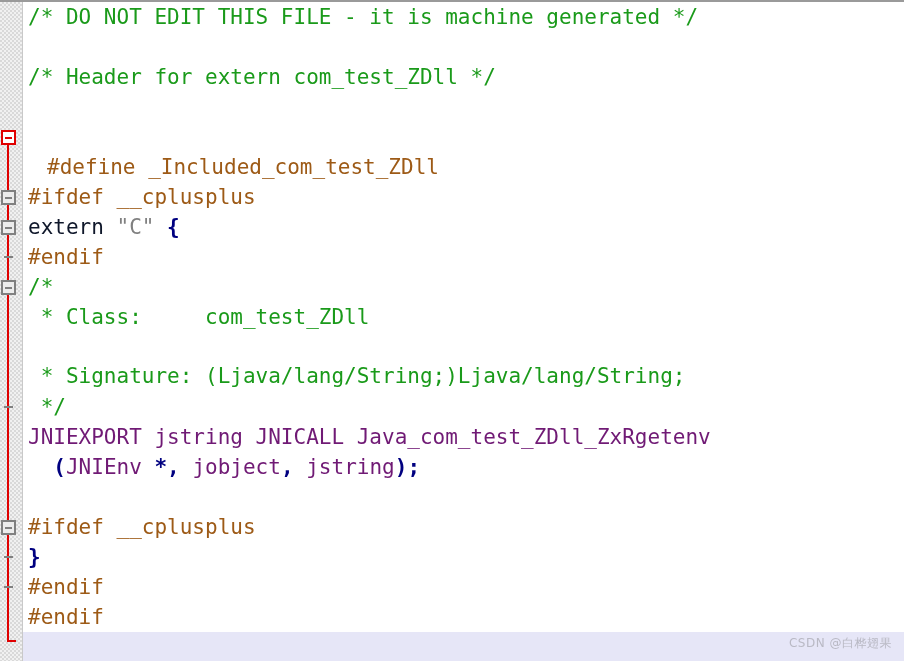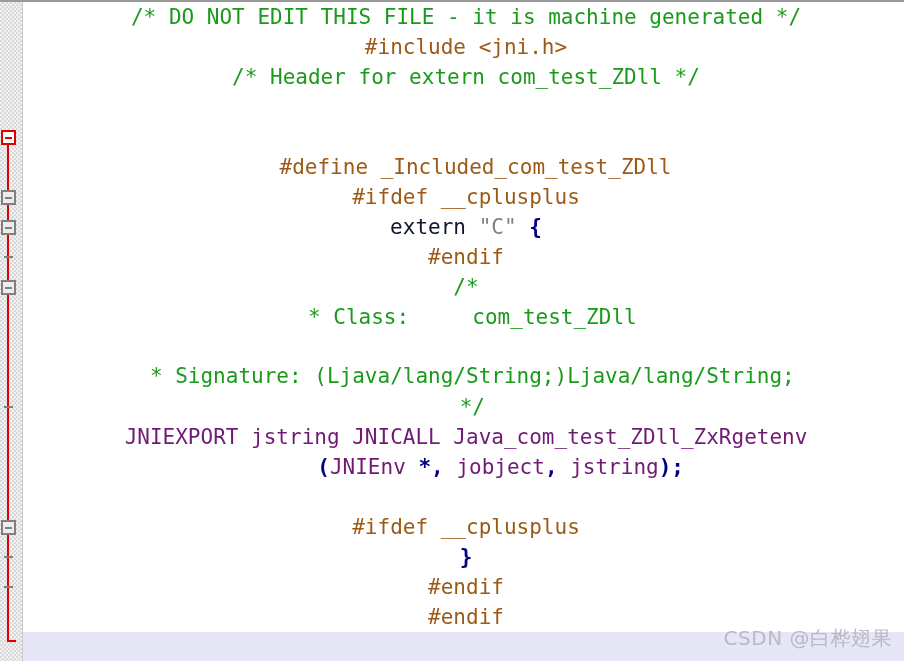--- a/index.html
+++ b/index.html
@@ -16,21 +16,20 @@
 
   
   #editor {
     position: relative;
     width: 904px;
     height: 661px;
     background: #ffffff;
     box-sizing: border-box;
     border-top: 2px solid #9a9a9a;
     overflow: hidden;
-    text-align: center;
   }
 
   
   #gutter {
     position: absolute;
     left: 0;
     top: 0;
     width: 22px;
     height: 661px;
     background-color: #f1f1f1;
@@ -127,21 +126,21 @@
   .tok-string   { color: #808080; }
   .tok-punct    { color: #000080; font-weight: bold; }
   .tok-plain    { color: #701a75; }
 
   
   #watermark {
     position: absolute;
     right: 12px;
     bottom: 9px;
     font-family: "DejaVu Sans", "Liberation Sans", sans-serif;
-    font-size: 20px;
+    font-size: 12px;
     color: #b9b9c4;
     white-space: pre;
     letter-spacing: 0.5px;
   }
 </style>
 </head>
 <body>
 
 <div id="editor">
 
@@ -170,21 +169,20 @@
   <div class="fold-tick" style="left:4px; top:254px;"></div>
   <div class="fold-tick" style="left:4px; top:404px;"></div>
   <div class="fold-tick" style="left:4px; top:554px;"></div>
   <div class="fold-tick" style="left:4px; top:584px;"></div>
   <div class="fold-elbow" style="left:7px; top:638px;"></div>
 
   <div id="code">
 
     <div class="line" style="top:0px;"><span class="tok-comment">/* DO NOT EDIT THIS FILE - it is machine generated */</span></div>
 
-    <div class="line" style="top:30px;"><span class="tok-preproc">#include &lt;jni.h&gt;</span></div>
 
     <div class="line" style="top:60px;"><span class="tok-comment">/* Header for extern com_test_ZDll */</span></div>
 
     <div class="line" style="top:90px;"></div>
 
 
     <div class="line" style="top:150px;padding-left:24px;"><span class="tok-preproc">#define _Included_com_test_ZDll</span></div>
 
     <div class="line" style="top:180px;"><span class="tok-preproc">#ifdef __cplusplus</span></div>
 
@@ -196,21 +194,21 @@
 
     <div class="line" style="top:300px;"><span class="tok-comment"> * Class:     com_test_ZDll</span></div>
 
 
     <div class="line" style="top:359px;"><span class="tok-comment"> * Signature: (Ljava/lang/String;)Ljava/lang/String;</span></div>
 
     <div class="line" style="top:390px;"><span class="tok-comment"> */</span></div>
 
     <div class="line" style="top:420px;"><span class="tok-plain">JNIEXPORT jstring JNICALL Java_com_test_ZDll_ZxRgetenv</span></div>
 
-    <div class="line" style="top:450px;margin-left:44px;"><span class="tok-plain">  </span><span class="tok-punct">(</span><span class="tok-plain">JNIEnv </span><span class="tok-punct">*,</span><span class="tok-plain"> jobject</span><span class="tok-punct">,</span><span class="tok-plain"> jstring</span><span class="tok-punct">)</span><span class="tok-punct">;</span></div>
+    <div class="line" style="top:450px;"><span class="tok-plain">  </span><span class="tok-punct">(</span><span class="tok-plain">JNIEnv </span><span class="tok-punct">*,</span><span class="tok-plain"> jobject</span><span class="tok-punct">,</span><span class="tok-plain"> jstring</span><span class="tok-punct">)</span><span class="tok-punct">;</span></div>
 
     <div class="line" style="top:480px;"></div>
 
     <div class="line" style="top:510px;"><span class="tok-preproc">#ifdef __cplusplus</span></div>
 
     <div class="line" style="top:540px;"><span class="tok-punct">}</span></div>
 
     <div class="line" style="top:570px;"><span class="tok-preproc">#endif</span></div>
 
     <div class="line" style="top:600px;"><span class="tok-preproc">#endif</span></div>

